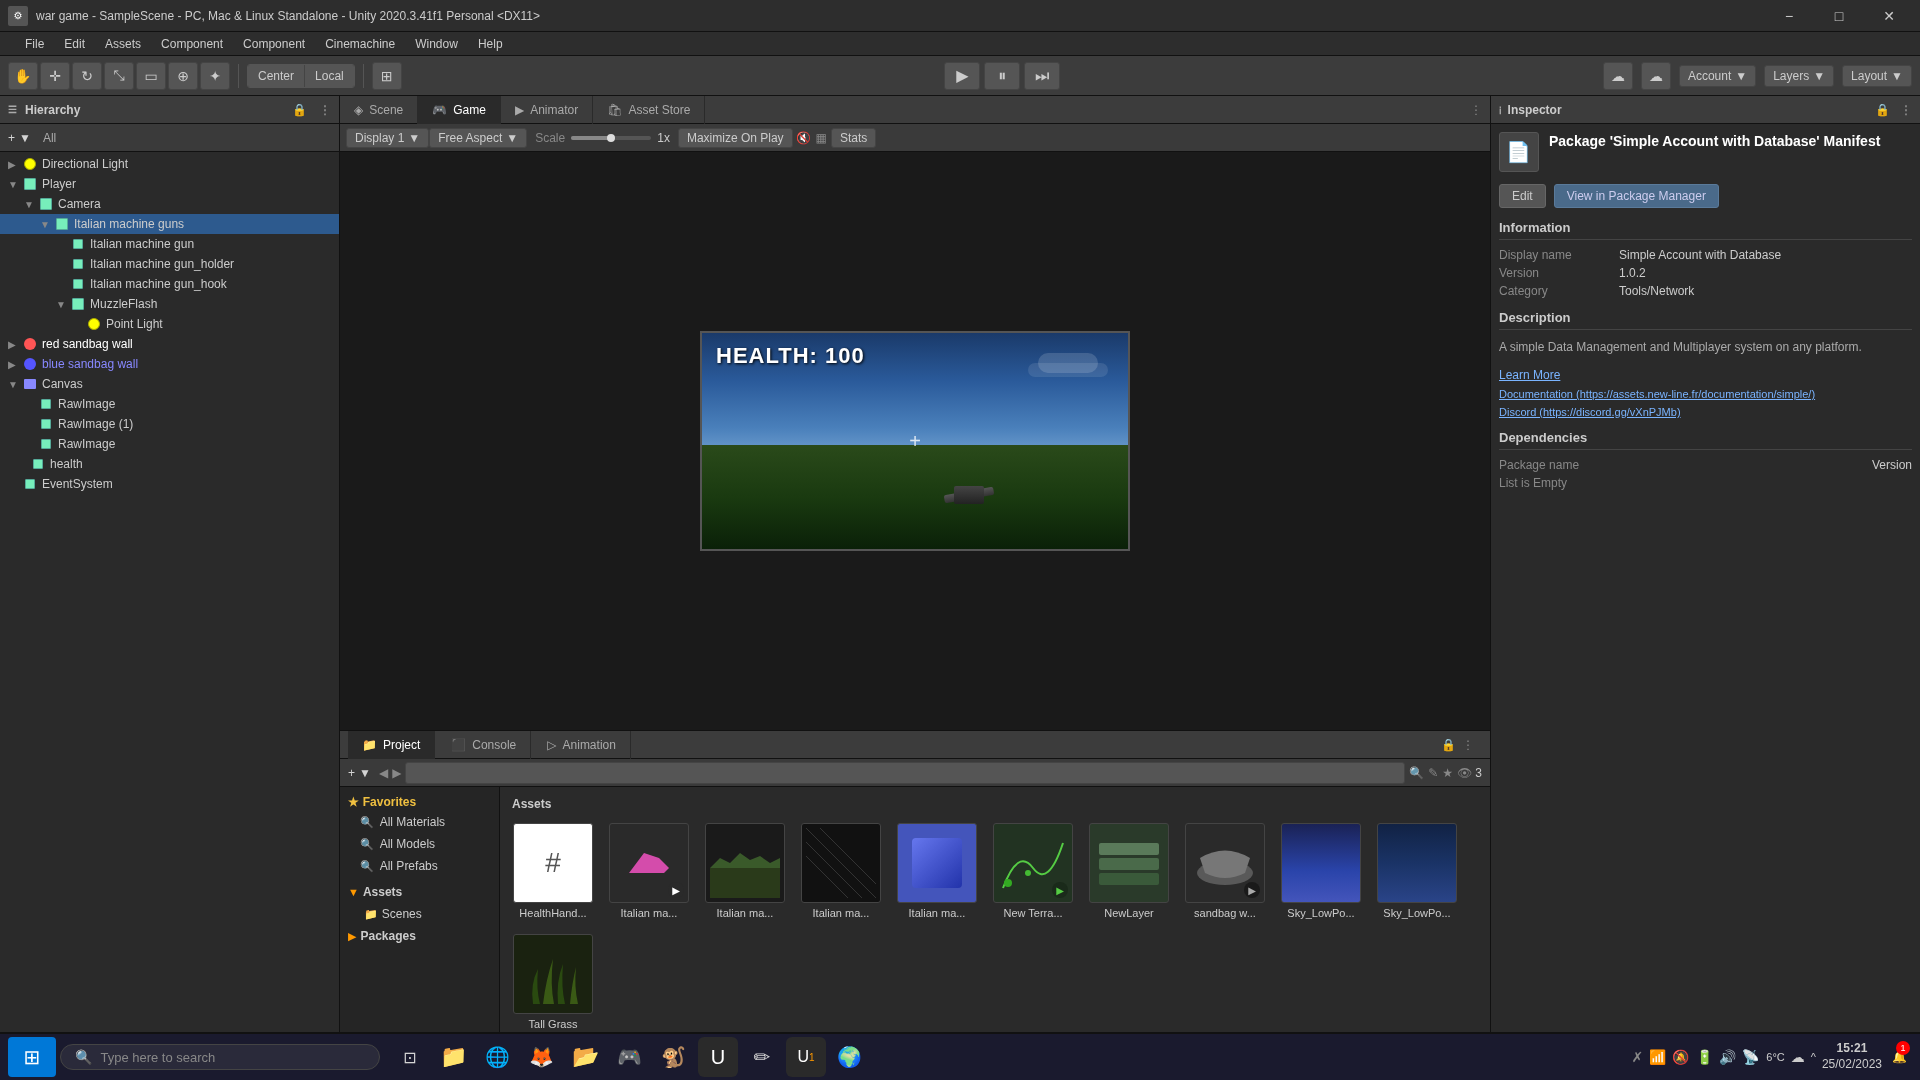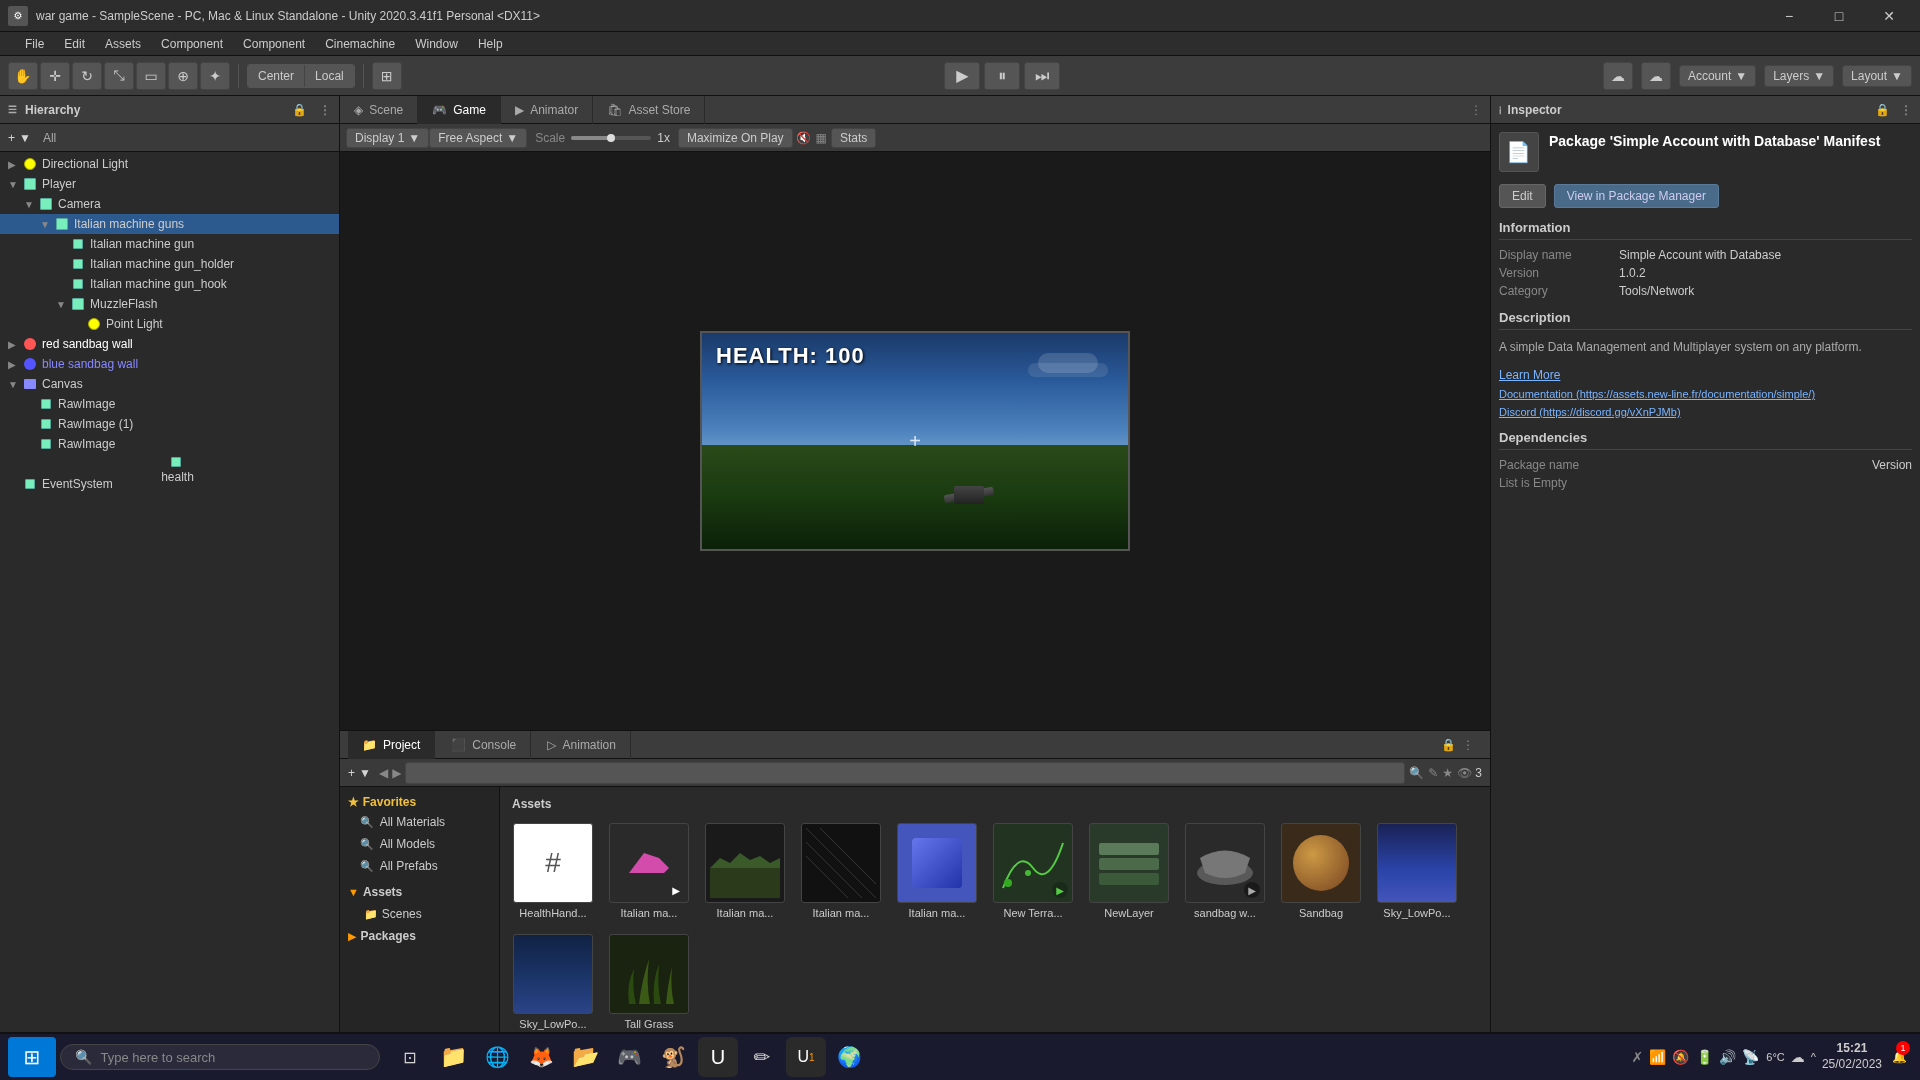--- a/index.html
+++ b/index.html
@@ -325,21 +325,21 @@
         </div>
 
         <div class="h-item" style="padding-left:24px;">
           <span class="h-arrow" style="width:14px;"></span>
           <div class="h-icon">
               <div class="h-cube-sm"></div>
             </div>
           <span>RawImage</span>
         </div>
 
-        <div class="h-item" style="padding-left:16px;flex-direction:column;">
+        <div class="h-item" style="padding-left:16px;">
           <span class="h-arrow" style="width:14px;"></span>
           <div class="h-icon">
               <div class="h-cube-sm"></div>
             </div>
           <span>health</span>
         </div>
 
         <div class="h-item" style="padding-left:8px;">
           <span class="h-arrow" style="width:14px;"></span>
           <div class="h-icon">
@@ -566,26 +566,20 @@
               <div class="asset-item">
                 <div class="asset-thumb" style="background:#2a2a2a;position:relative;">
                   <svg width="70" height="70" viewBox="0 0 70 70">
                     <rect width="70" height="70" fill="#2a2a2a"></rect>
                     <ellipse cx="35" cy="45" rx="28" ry="12" fill="#888" opacity="0.5"></ellipse>
                     <path d="M10,30 Q35,15 60,30 L55,45 Q35,55 15,45 Z" fill="#777"></path>
                   </svg>
                   <div style="position:absolute;bottom:4px;right:4px;background:#1a1a1a;border-radius:50%;width:16px;height:16px;display:flex;align-items:center;justify-content:center;color:#aaa;font-size:10px;">▶</div>
                 </div>
                 <span class="asset-label">sandbag w...</span>
-              </div>
-              <div class="asset-item">
-                <div class="asset-thumb" style="background:#3a2a1a;">
-                  <div style="width:56px;height:56px;background:radial-gradient(circle at 35% 35%, #cc9944, #774422);border-radius:50%;"></div>
-                </div>
-                <span class="asset-label">Sandbag</span>
               </div>
 
               <div class="asset-item">
                 <div class="asset-thumb" style="background:linear-gradient(180deg,#1a2255 0%,#2a44aa 60%,#4455bb 100%);">
                 </div>
                 <span class="asset-label">Sky_LowPo...</span>
               </div>
               <div class="asset-item">
                 <div class="asset-thumb" style="background:linear-gradient(180deg,#112244 0%,#1a3366 50%,#2a4488 100%);">
                 </div>

